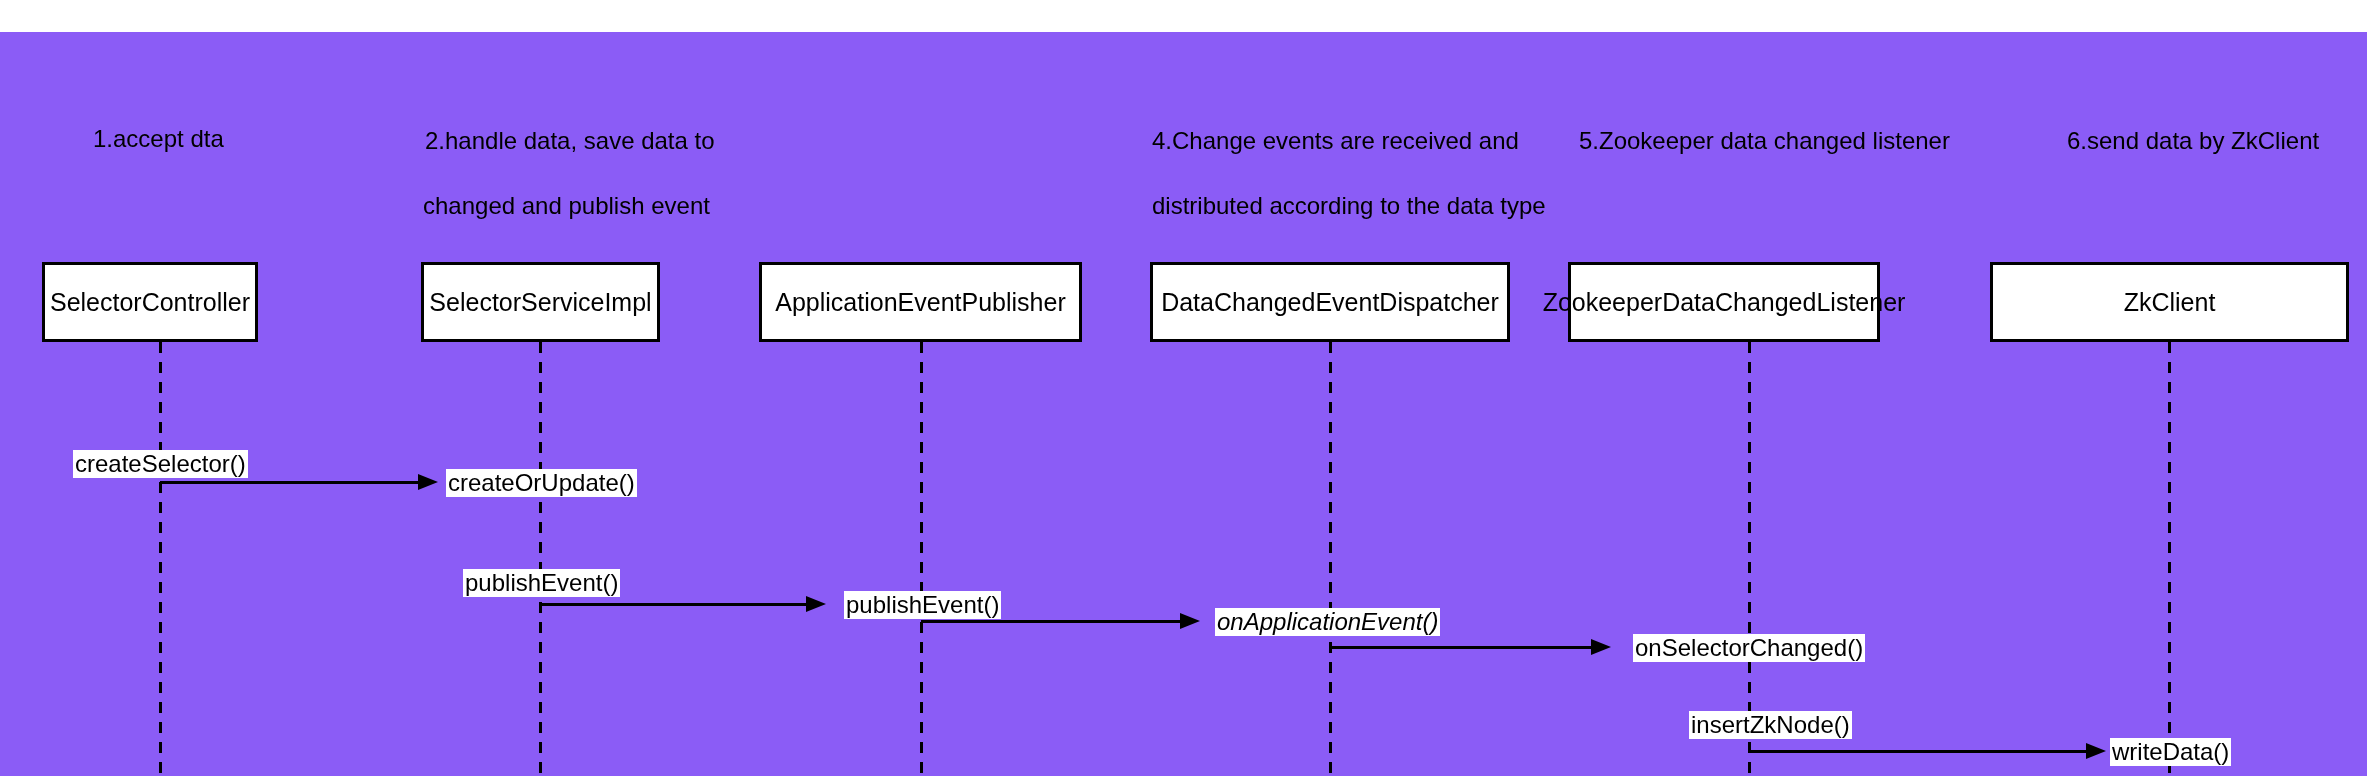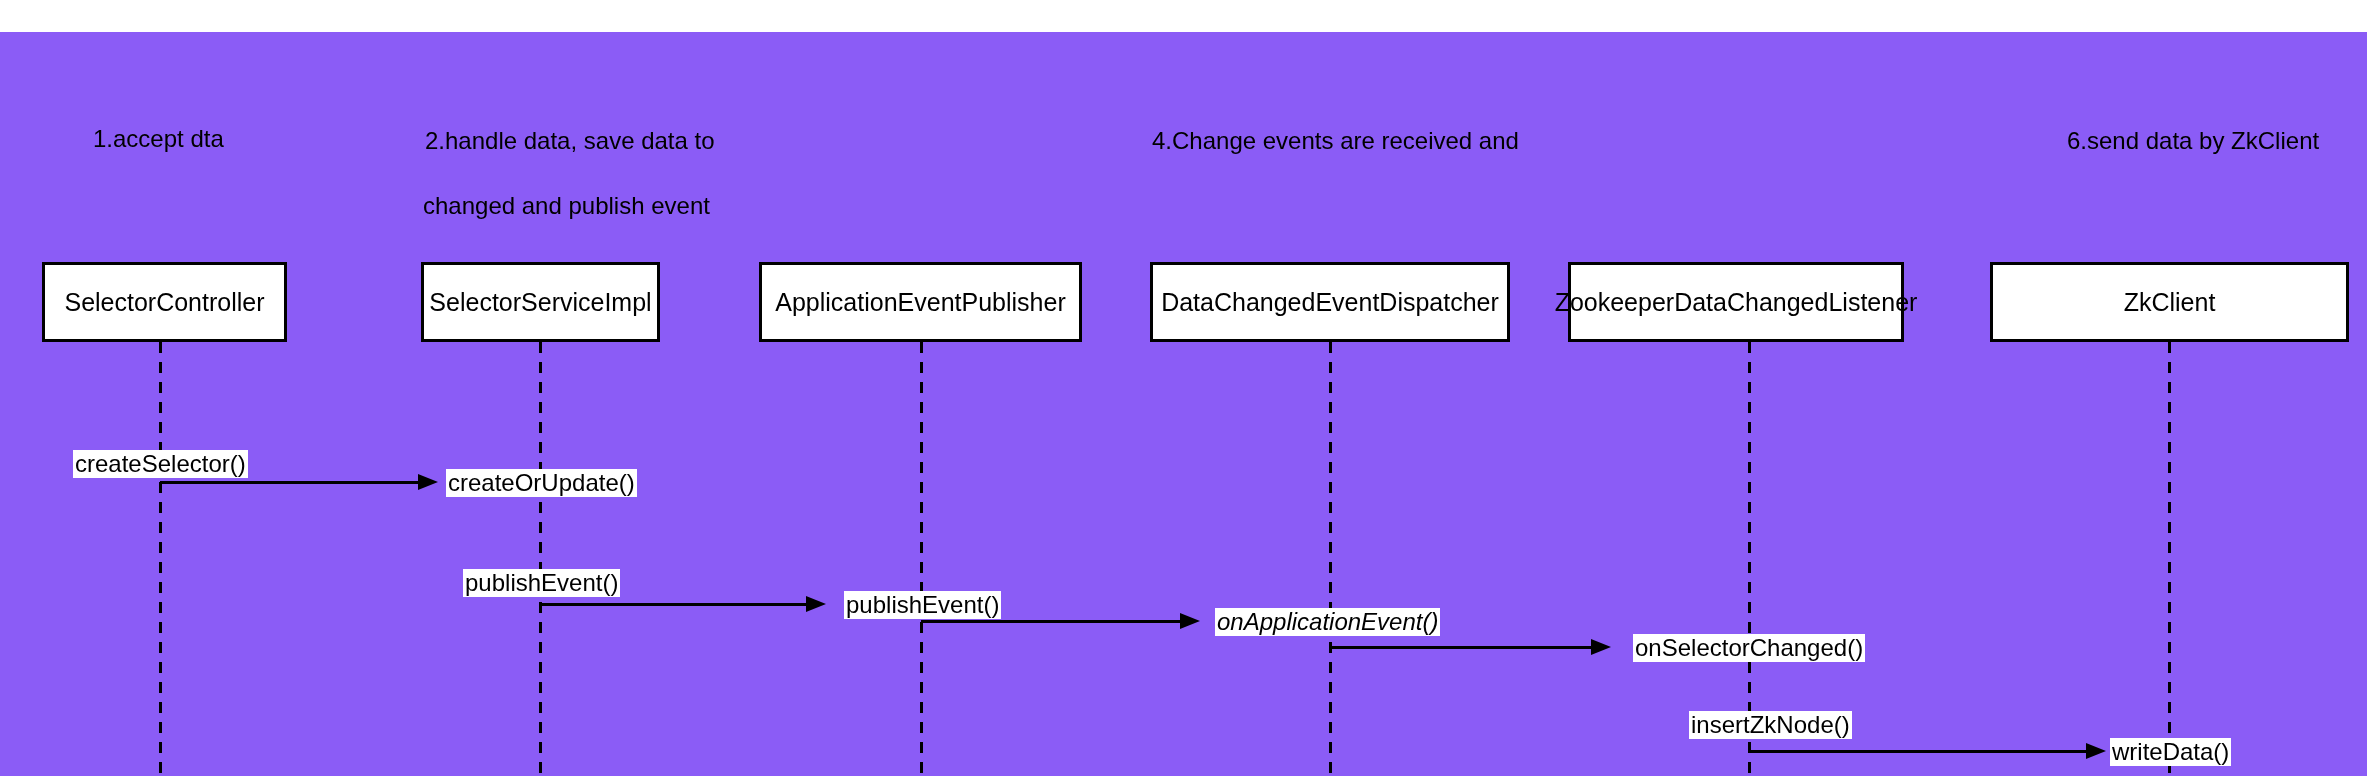--- a/index.html
+++ b/index.html
@@ -78,42 +78,44 @@
 </style>
 </head>
 <body>
 
 <div id="canvas">
 
   <div class="annotation" style="left:93px;  top:93px;">1.accept dta</div>
   <div class="annotation" style="left:425px; top:95px;">2.handle data, save data to</div>
   <div class="annotation" style="left:423px; top:160px;">changed and publish event</div>
   <div class="annotation" style="left:1152px;top:95px;">4.Change events are received and</div>
+  <div class="annotation" style="left:1152px;top:160px;">distributed according to the data type</div>
+  <div class="annotation" style="left:1579px;top:95px;">5.Zookeeper data changed listener</div>
   <div class="annotation" style="left:2067px;top:95px;">6.send data by ZkClient</div>
 
   <div class="lifeline" style="left:159px;"></div>
   <div class="lifeline" style="left:539px;"></div>
   <div class="lifeline" style="left:920px;"></div>
   <div class="lifeline" style="left:1329px;"></div>
   <div class="lifeline" style="left:1748px;"></div>
   <div class="lifeline" style="left:2168px;"></div>
 
-  <div class="pbox" style="left:42px;   width:245px;">
+  <div class="pbox" style="left:42px;   width:216px;">
     <span>SelectorController</span>
   </div>
   <div class="pbox" style="left:759px;  width:323px;">
     <span>ApplicationEventPublisher</span>
   </div>
   <div class="pbox" style="left:421px;  width:239px;">
     <span>SelectorServiceImpl</span>
   </div>
   <div class="pbox" style="left:1150px; width:360px;">
     <span>DataChangedEventDispatcher</span>
   </div>
-  <div class="pbox" style="left:1568px; width:336px;">
+  <div class="pbox" style="left:1568px; width:312px;">
     <span>ZookeeperDataChangedListener</span>
   </div>
   <div class="pbox" style="left:1990px; width:359px;">
     <span>ZkClient</span>
   </div>
 
   <div class="msg-label" style="left:73px;  top:418px;">createSelector()</div>
   <div class="arrow" style="left:160px; top:442px; width:278px;">
     <div class="shaft"></div>
     <div class="head"></div>

